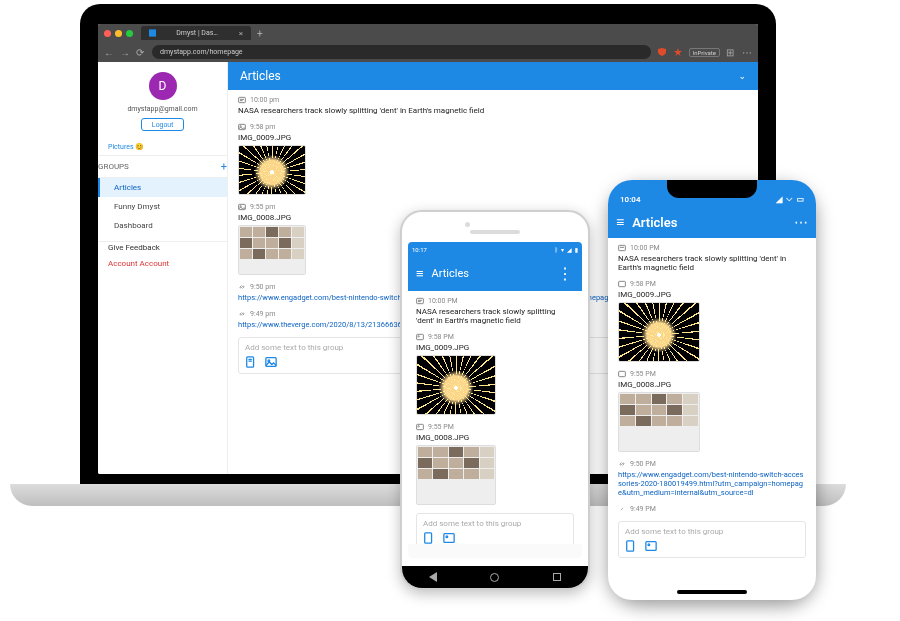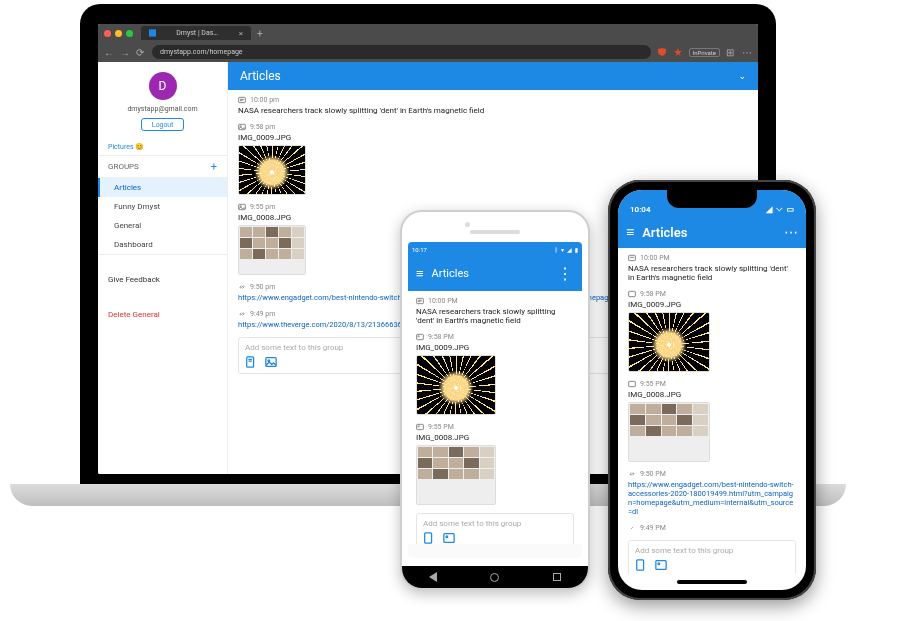--- a/index.html
+++ b/index.html
@@ -42,25 +42,25 @@
   .chip { width:10px; height:10px; }
 
   
   .dash { flex:1; display:flex; background:#fff; overflow:hidden; }
   .sidebar { width: 130px; border-right:1px solid #eee; padding:10px 0 0 0; font-size:8px; color:#333; }
   .avatar-wrap{ text-align:center;}
   .avatar { width:28px; height:28px; border-radius:50%; background:#9c27b0; color:#fff; display:inline-flex; align-items:center; justify-content:center; font-size:12px; }
   .email { text-align:center; font-size:7px; color:#555; margin:5px 0; }
   .logout-btn { display:block; margin:0 auto 8px auto; border:1px solid #1e88e5; color:#1e88e5; font-size:7px; padding:2px 10px; border-radius:3px; background:#fff; }
   .premium { color:#1e88e5; font-size:7px; padding:4px 10px; }
-  .groups-head { display:flex; justify-content:space-between; align-items:center; font-size:8px; color:#666; padding:4px 10px; border-top:1px solid #eee; border-bottom:1px solid #eee;}
+  .groups-head { display:flex; justify-content:space-between; align-items:center; font-size:8px; color:#666; padding:4px 0; border-top:1px solid #eee; border-bottom:1px solid #eee;}
   .plus { color:#1e88e5; font-size:11px; }
   .group-item { padding:5px 16px; font-size:8px; color:#444; }
   .group-item.active { background:#e3f2fd; color:#0b62c4; border-left:2px solid #1e88e5; padding-left:14px;}
-  .feedback { padding:20px 10px; font-size:8px; border-top:1px solid #eee; margin-top:0;}
+  .feedback { padding:1px 10px; font-size:8px; border-top:1px solid #eee; margin-top:6px;}
   .delete { padding:6px 10px; font-size:8px; color:#d33; }
 
   .main { flex:1; display:flex; flex-direction:column; }
   .panel-head { background:#1e88e5; color:#fff; font-size:12px; padding:7px 12px; display:flex; align-items:center; justify-content:space-between;}
   .panel-body { flex:1; padding:6px 10px; overflow:hidden; font-size:8px; color:#222; }
   .item { margin-bottom:8px; }
   .meta { display:flex; align-items:center; gap:4px; color:#888; font-size:7px; margin-bottom:2px;}
   .meta svg { width:8px; height:8px; }
   .item-title { font-size:8px; color:#222; }
   .thumb { width:68px; height:50px; border:1px solid #ddd; margin-top:3px; border-radius:2px; overflow:hidden; }
@@ -100,21 +100,21 @@
   .and-footer { height:14px; background:#fafafa; display:flex; justify-content:space-around; align-items:center;}
   .navbar { height:22px; background:#000; display:flex; justify-content:space-around; align-items:center; }
   .navbar .sq{ width:8px;height:8px;border:1px solid #aaa;}
   .navbar .ci{ width:9px;height:9px;border:1px solid #aaa;border-radius:50%;}
   .navbar .tr{ width:0;height:0;border-top:5px solid transparent;border-bottom:5px solid transparent;border-right:8px solid #aaa;}
 
   
   .iphone {
     position:absolute; left:608px; top:180px;
     width:208px; height:420px; background:#000;
-    border-radius:32px; padding:10px;
+    border-radius:32px; 
     box-shadow: 0 6px 18px rgba(0,0,0,.4), inset 0 0 0 2px #444;
   }
   .iphone-screen { width:100%; height:100%; background:#fff; border-radius:24px; overflow:hidden; position:relative; display:flex; flex-direction:column;}
   .notch { position:absolute; top:0; left:50%; transform:translateX(-50%); width:90px; height:18px; background:#000; border-radius:0 0 12px 12px; z-index:5;}
   .ios-status { height:26px; background:#1e88e5; color:#fff; display:flex; justify-content:space-between; align-items:flex-end; padding:0 12px 2px 12px; font-size:8px; font-weight:600;}
   .ios-status .right { display:flex; gap:4px; align-items:center;}
   .ios-body { flex:1; padding:6px 10px; font-size:7.5px; overflow:hidden; }
   .ios-body .thumb { width:82px; height:60px; }
   .home-ind { height:16px; display:flex; justify-content:center; align-items:center;}
   .home-ind div{ width:70px; height:4px; background:#000; border-radius:3px;}
@@ -173,24 +173,23 @@
       </div>
       <div class="email">dmystapp@gmail.com</div>
       <button class="logout-btn">Logout</button>
       <div class="premium">Pictures 😊</div>
       <div class="groups-head">
         <span>GROUPS</span>
         <span class="plus">+</span>
       </div>
       <div class="group-item active">Articles</div>
       <div class="group-item">Funny Dmyst</div>
-      <div class="group-item">General</div>
       <div class="group-item">Dashboard</div>
       <div class="feedback">Give Feedback</div>
-      <div class="delete">Delete General</div>
+      <div class="delete">Account Account</div>
     </div>
 
     <div class="main">
       <div class="panel-head">
         <span>Articles</span>
         <span style="font-size:9px;">⌄</span>
       </div>
       <div class="panel-body">
 
         <div class="item">

